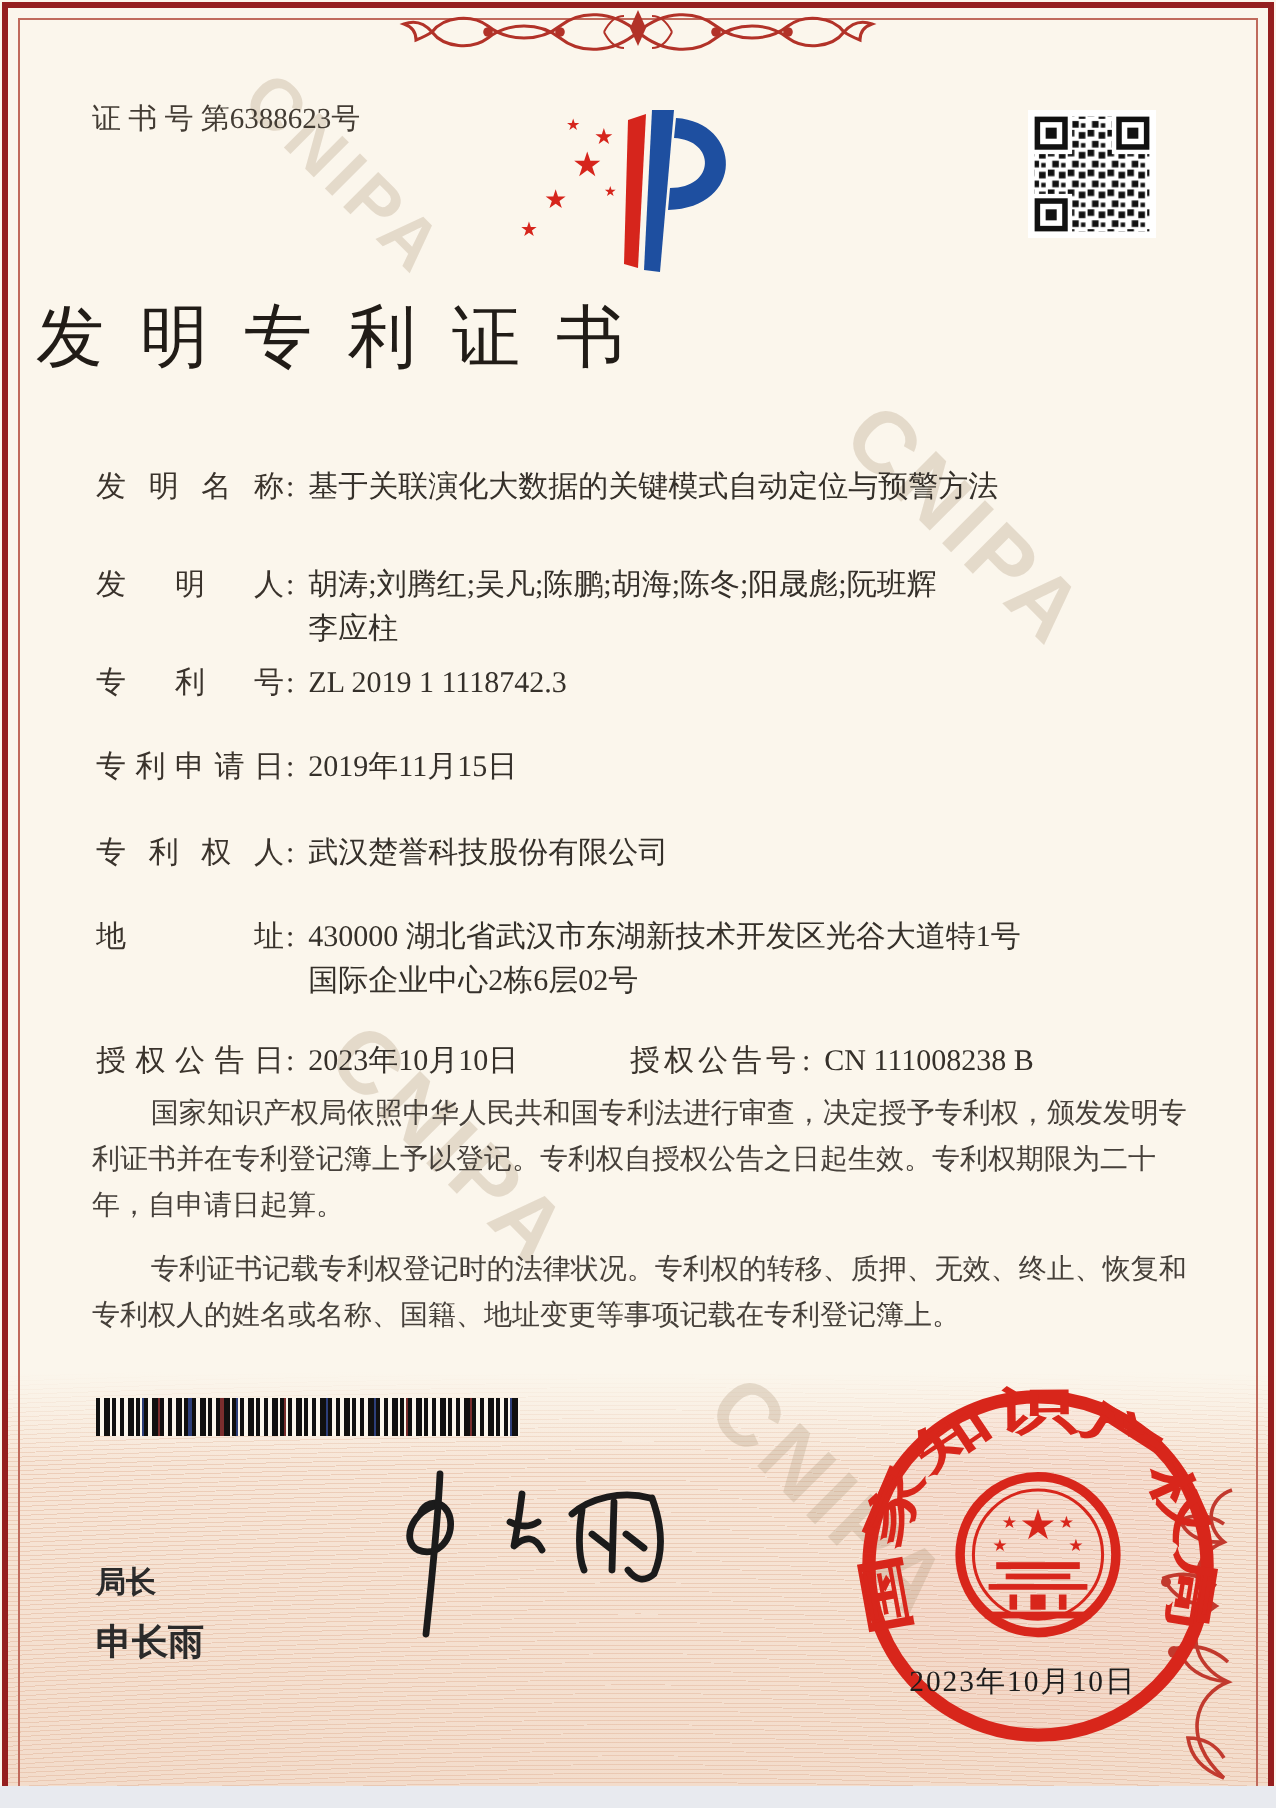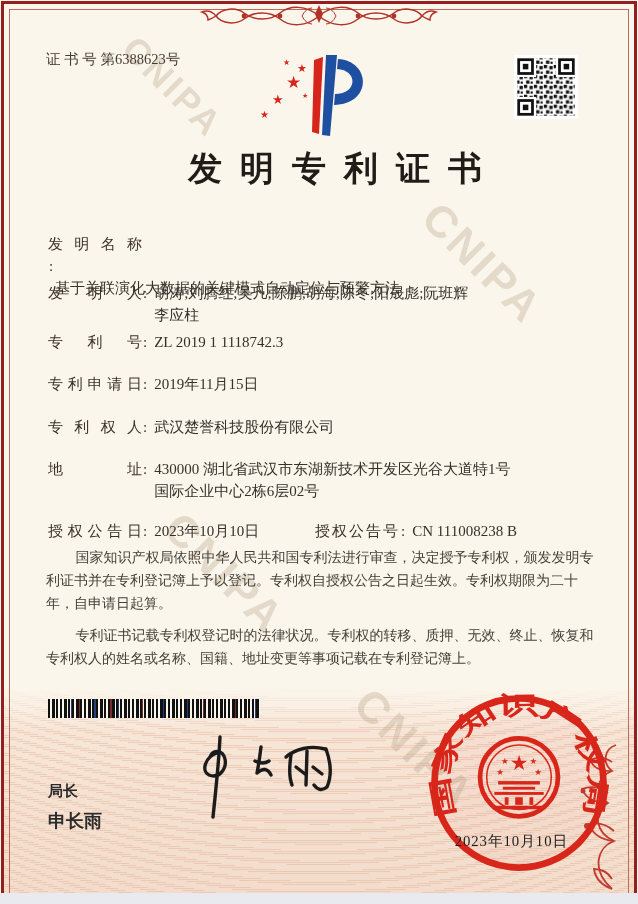--- a/index.html
+++ b/index.html
@@ -33,29 +33,29 @@
   }
   .wm1{left:110px; top:66px;  font-size:36px;}
   .wm2{left:408px; top:238px; font-size:44px;}
   .wm3{left:150px; top:548px; font-size:44px;}
   .wm4{left:340px; top:724px; font-size:44px;}
 
   .cert-no{position:absolute; left:46px; top:50px; font-size:14.5px; color:#433c34; z-index:3;}
   .qr{position:absolute; left:514px; top:55px; width:64px; height:64px; z-index:3;}
   .logo{position:absolute; left:250px; top:50px; width:140px; height:92px; z-index:3;}
   .title{
-    position:absolute; left:0; right:0; top:146px; text-align:center; z-index:3;
-    font-size:34px; font-weight:700; color:#211c17; letter-spacing:18px; padding-left:18px;margin-left:32px;
+    position:absolute; left:0; right:0; top:146px; text-align:left; z-index:3;
+    font-size:34px; font-weight:400; color:#211c17; letter-spacing:18px; padding-left:18px;
   }
 
   .row{position:absolute; left:48px; display:flex; font-size:15px; line-height:22px; z-index:3;}
   .lab{width:94px; flex:none; text-align:justify; text-align-last:justify; color:#3a332c;}
   .colon{flex:none; margin-left:1px;}
   .val{margin-left:7px; max-width:440px; color:#35302a;}
-  .r-name{top:233px;flex-direction:column;}
+  .r-name{top:233px;}
   .r-inv{top:282px;}
   .r-pno{top:331px;}
   .r-fdate{top:373px;}
   .r-ptee{top:416px;}
   .r-addr{top:458px;}
   .r-grant{top:520px; width:560px;}
   .pair2{position:absolute; left:267px; top:0; display:flex;}
   .pair2 .lab2{flex:none; letter-spacing:2px;}
 
   .paras{position:absolute; left:46px; top:546px; width:552px; z-index:3;

